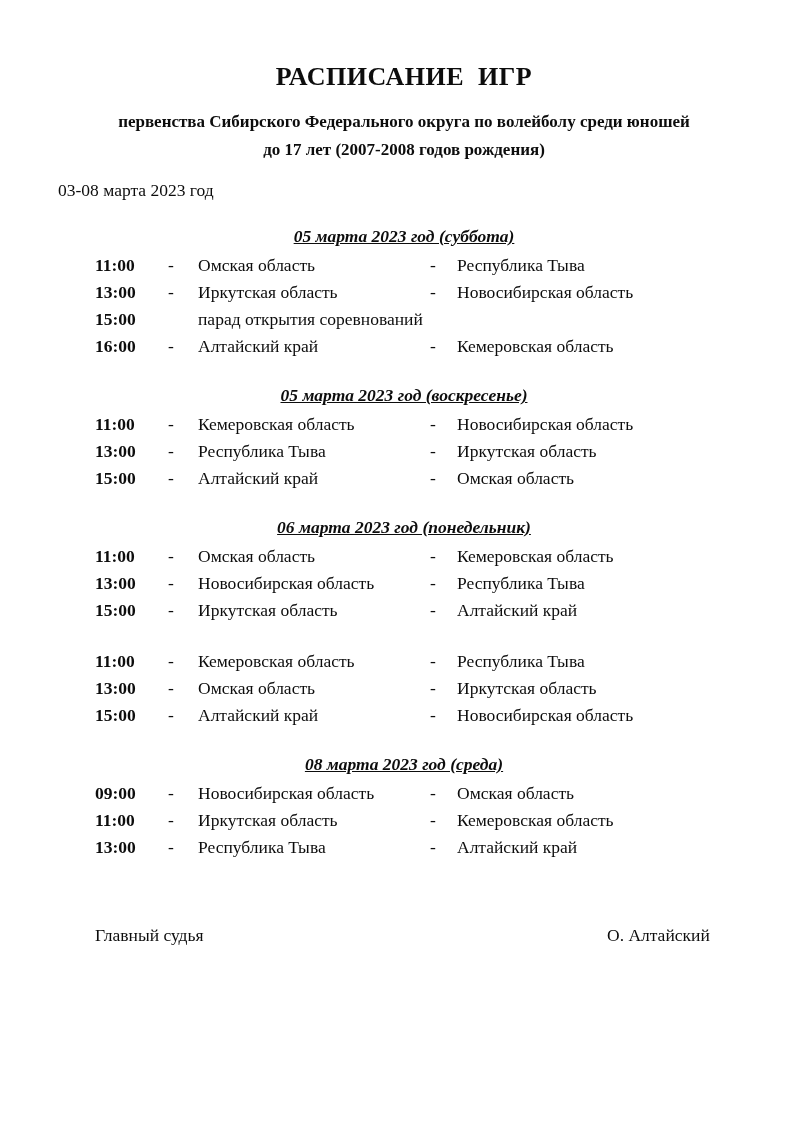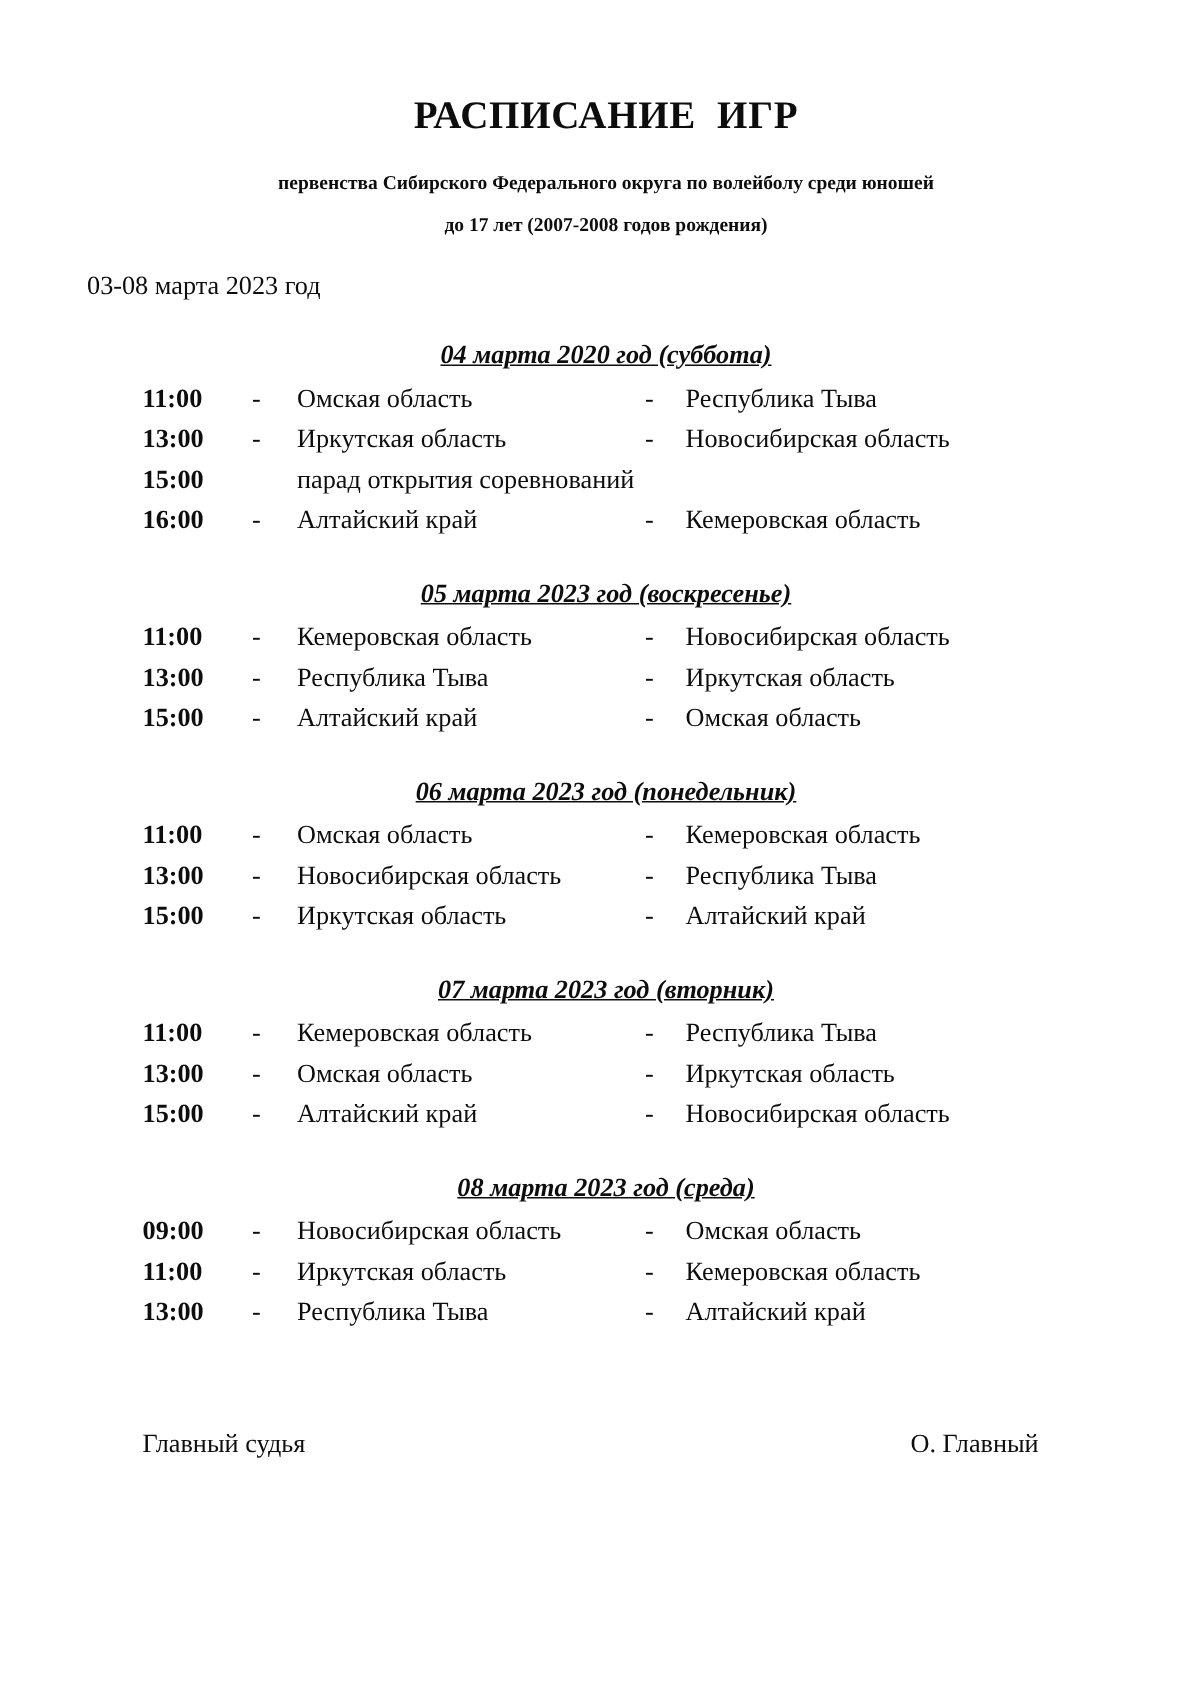--- a/index.html
+++ b/index.html
@@ -24,21 +24,21 @@
     font-size: 26px;
     line-height: 30px;
     font-weight: bold;
     letter-spacing: 0.5px;
     white-space: pre;
   }
   .doc-subtitle {
     margin-top: 16px;
     text-align: center;
     font-weight: bold;
-    font-size: 13px;
+    font-size: 17px;
     line-height: 28px;
   }
   .info-row {
     margin-top: 15px;
     display: flex;
     justify-content: space-between;
     font-size: 17.5px;
     line-height: 22px;
   }
   .day { margin-top: 24px; }
@@ -81,21 +81,21 @@
   <div class="doc-subtitle">
     <div>первенства Сибирского Федерального округа по волейболу среди юношей</div>
     <div>до 17 лет (2007-2008 годов рождения)</div>
   </div>
 
   <div class="info-row">
     <span>03-08 марта 2023 год</span>
   </div>
 
   <section class="day first">
-    <div class="day-heading">04 марта 2020 год (суббота)</div>
+    <div class="day-heading">05 марта 2023 год (суббота)</div>
     <div class="rows">
       <div class="match-row">
         <span class="time">11:00</span>
         <span class="dash">-</span>
         <span class="team">Омская область</span>
         <span class="dash">-</span>
         <span class="team">Республика Тыва</span>
       </div>
       <div class="match-row">
         <span class="time">13:00</span>
@@ -169,21 +169,20 @@
         <span class="time">15:00</span>
         <span class="dash">-</span>
         <span class="team">Иркутская область</span>
         <span class="dash">-</span>
         <span class="team">Алтайский край</span>
       </div>
     </div>
   </section>
 
   <section class="day">
-    <div class="day-heading">07 марта 2023 год (вторник)</div>
     <div class="rows">
       <div class="match-row">
         <span class="time">11:00</span>
         <span class="dash">-</span>
         <span class="team">Кемеровская область</span>
         <span class="dash">-</span>
         <span class="team">Республика Тыва</span>
       </div>
       <div class="match-row">
         <span class="time">13:00</span>
@@ -225,17 +224,17 @@
         <span class="team">Республика Тыва</span>
         <span class="dash">-</span>
         <span class="team">Алтайский край</span>
       </div>
     </div>
   </section>
 
   <div class="signatures">
     <div class="sig-row">
       <span>Главный судья</span>
-      <span>О. Главный</span>
+      <span>О. Алтайский</span>
     </div>
   </div>
 
 </div>
 
 </body></html>

